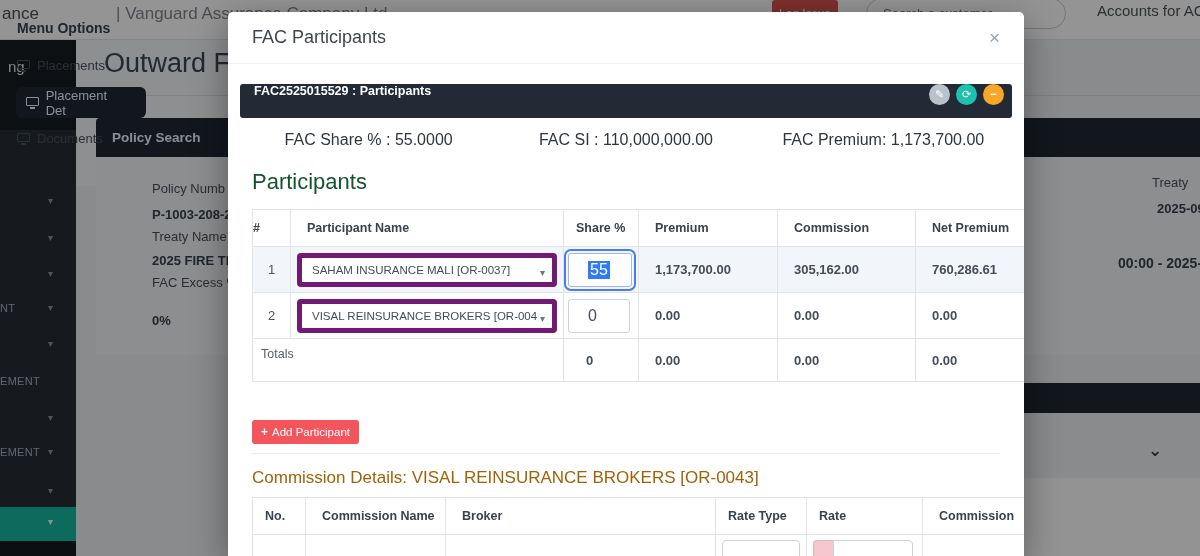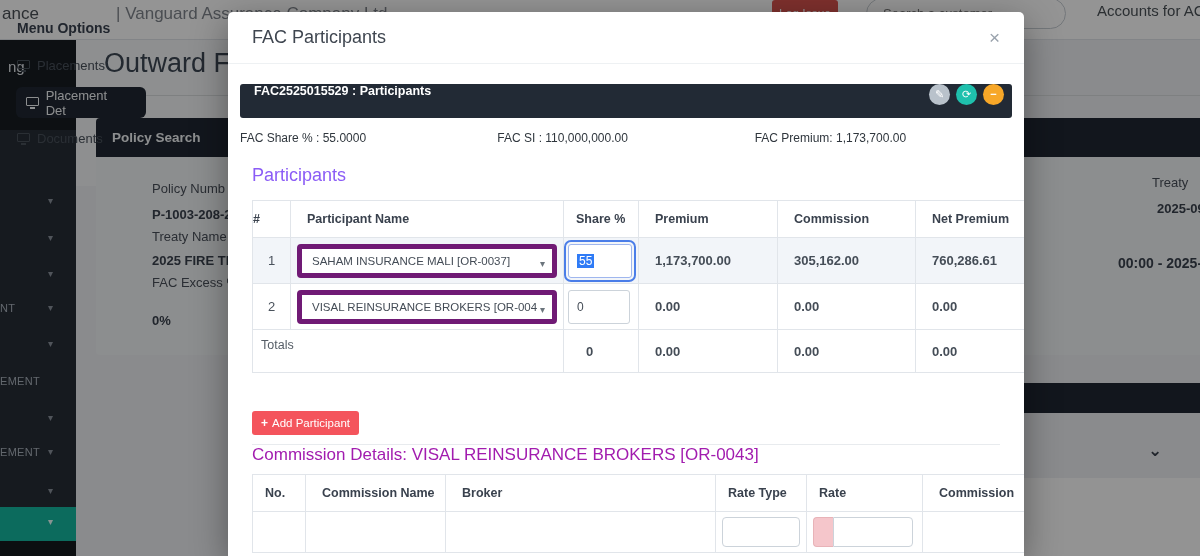--- a/index.html
+++ b/index.html
@@ -72,56 +72,56 @@
   .portlet-bar { margin:20px 12px 0; height:34px; background:#222a35; border-radius:3px;
     display:flex; align-items:flex-start; padding:0 8px 0 14px; }
   .portlet-title { color:#fff; font-size:12.5px; font-weight:bold; flex:1; }
   .circ { width:21px; height:21px; border-radius:50%; margin-left:6px; border:none;
     display:flex; align-items:center; justify-content:center; color:#fff; font-size:11px; line-height:1; padding:0; }
   .circ.gray { background:#b9c2cb; }
   .circ.teal { background:#1fc0ad; }
   .circ.orange { background:#f7a728; font-weight:bold; }
 
   .summary { margin:13px 12px 0; display:flex; }
-  .summary > div { flex:1; text-align:left; font-size:12px; color:#2f363d; }
+  .summary > div { flex:1; text-align:center; font-size:16px; color:#2f363d; }
 
   .psec { margin:0 24px; }
-  .sec-h { margin-top:20px; font-size:18px; color:#8b5cf6; }
+  .sec-h { margin-top:20px; font-size:22px; color:#14532d; }
 
   table.grid { border-collapse:collapse; table-layout:fixed; width:846px; margin-top:14px; }
   table.grid th, table.grid td { border:1px solid #e1e5ea; }
   table.grid th { height:37px; font-size:12.5px; color:#3a424e; text-align:left; padding-left:16px; background:#fff; }
   th.cen, td.cen { text-align:center; padding-left:0 !important; }
   td.numcell { font-size:13px; font-weight:bold; color:#454d57; padding-left:16px; }
   td.idx { font-size:13px; color:#4a525c; text-align:center; }
   tr.prow { height:46px; }
   tr.prow.striped { background:#f2f5f9; }
   tr.trow { height:43px; }
   td.tot-label { vertical-align:top; padding:8px 0 0 8px; font-size:12.5px; color:#555d66; background:#fff; }
 
   .fake-select { position:relative; height:34px; border:5px solid #701a75; border-radius:4px;
     background:#fff; display:flex; align-items:center; padding:0 20px 0 10px;
     font-size:11.5px; color:#444c56; white-space:nowrap; overflow:hidden; width:260px; margin:0 auto; }
   .fs-caret { position:absolute; right:7px; top:9px; font-size:10px; color:#6c757d; background:#fff; padding-left:2px; }
 
   .share-box { width:64px; height:34px; border:1px solid #ccd3da; border-radius:3px; background:#fff;
-    display:flex; align-items:center; padding-left:8px; font-size:12px; color:#454d57; margin-left:4px; font-family:inherit; }
+    display:flex; align-items:center; padding-left:19px; font-size:16px; color:#454d57; margin-left:4px; font-family:inherit; }
   .share-box.focused { border:1px solid #9fb6ee; outline:2px solid #4a7de8; outline-offset:2px; }
   .sel-text { background:#2f7bf6; color:#fff; padding:0 2px; }
 
   .btn-minus { width:26px; height:24px; background:#f4545c; border:none; border-radius:4px;
     display:flex; align-items:center; justify-content:center; margin:0 auto; padding:0; }
   .minus-bar { width:10px; height:2px; background:#fff; display:block; }
 
   .add-btn { margin-top:38px; height:24px; background:#f4545c; color:#fff; border:none; border-radius:3px;
     font-size:11.5px; padding:0 9px; display:flex; align-items:center; gap:4px; font-family:inherit; }
   .add-plus { font-weight:bold; font-size:12px; }
 
   .sec-hr { border:none; border-top:1px solid #e8ebee; margin:9px 0 0; }
-  .sec-h2 { font-size:17px; color:#a21caf; }
+  .sec-h2 { margin-top:14px; font-size:17px; color:#a16207; }
   table.ctable { margin-top:9px; }
   tr.crow { height:40px; }
   tr.crow td { padding:5px 6px; }
   .mini-input { height:30px; border:1px solid #ccd3da; border-radius:4px; background:#fff; width:78px; }
   .rate-wrap { display:flex; height:30px; width:100px; }
   .rate-addon { width:20px; background:#f5c6cb; border:1px solid #e8b3b8; border-right:none; border-radius:4px 0 0 4px; }
   .rate-input { flex:1; border:1px solid #ccd3da; border-radius:0 4px 4px 0; background:#fff; }
 
   .trash-svg { display:inline-block; vertical-align:middle; }
 </style>

